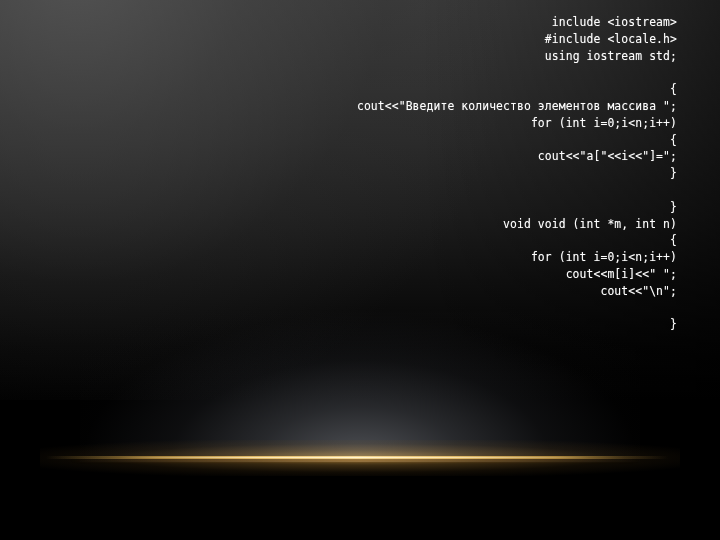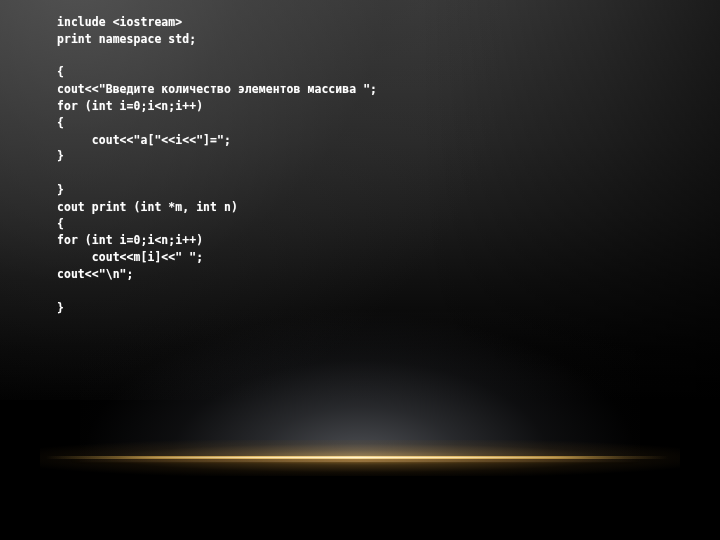--- a/index.html
+++ b/index.html
@@ -154,27 +154,28 @@
   #code-block {
     position: absolute;
     left: 57px;
     top: 14px;
     width: 620px;
     z-index: 5;
   }
   .code-line {
     font-family: "DejaVu Sans Mono", monospace;
     font-size: 11.4px;
-    font-weight: bold;
+    font-weight: normal;
     line-height: 16.8px;
     color: #ffffff;
     white-space: pre;
     letter-spacing: 0.1px;
     text-shadow: 0 0 1px rgba(255,255,255,0.35);
     min-height: 16.8px;
+    text-align: right;
   }
 </style>
 </head>
 <body>
 
 <div id="slide">
 
   <div class="bg-base"></div>
   <div class="bg-corner-glow"></div>
   <div class="bg-right-fade"></div>
@@ -184,31 +185,32 @@
 
   <div class="gold-wrap">
     <div class="gold-bloom"></div>
     <div class="gold-line-under"></div>
     <div class="gold-line"></div>
     <div class="gold-line-core"></div>
   </div>
 
   <div id="code-block">
       <div class="code-line">include &lt;iostream&gt;</div>
-      <div class="code-line">print namespace std;</div>
+      <div class="code-line">#include &lt;locale.h&gt;</div>
+      <div class="code-line">using iostream std;</div>
       <div class="code-line"></div>
       <div class="code-line">{</div>
       <div class="code-line">cout&lt;&lt;"Введите количество элементов массива ";</div>
       <div class="code-line">for (int i=0;i&lt;n;i++)</div>
       <div class="code-line">{</div>
       <div class="code-line">     cout&lt;&lt;"a["&lt;&lt;i&lt;&lt;"]=";</div>
       <div class="code-line">}</div>
       <div class="code-line"></div>
       <div class="code-line">}</div>
-      <div class="code-line">cout print (int *m, int n)</div>
+      <div class="code-line">void void (int *m, int n)</div>
       <div class="code-line">{</div>
       <div class="code-line">for (int i=0;i&lt;n;i++)</div>
       <div class="code-line">     cout&lt;&lt;m[i]&lt;&lt;" ";</div>
       <div class="code-line">cout&lt;&lt;"\n";</div>
       <div class="code-line"></div>
       <div class="code-line">}</div>
     </div>
 
 </div>
 

